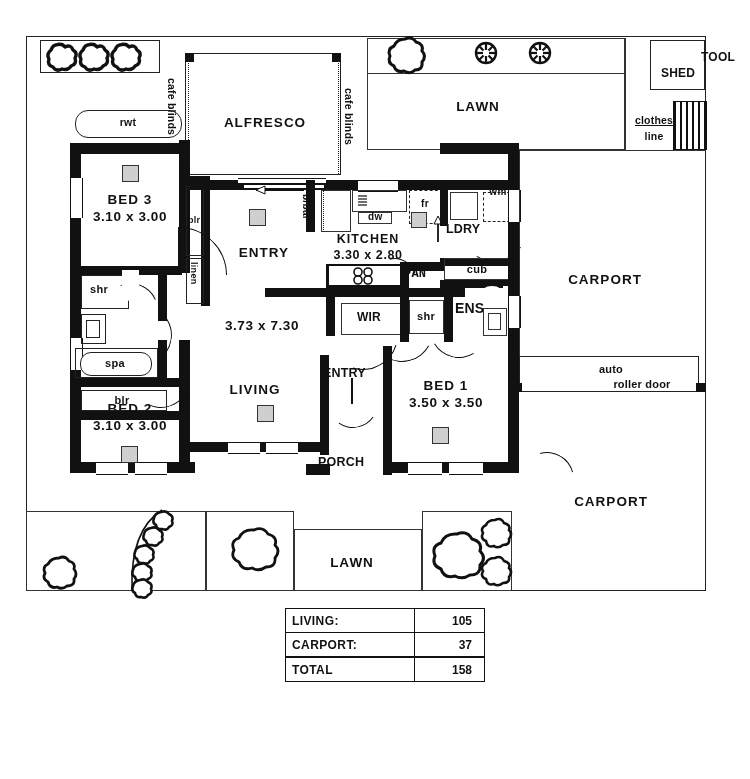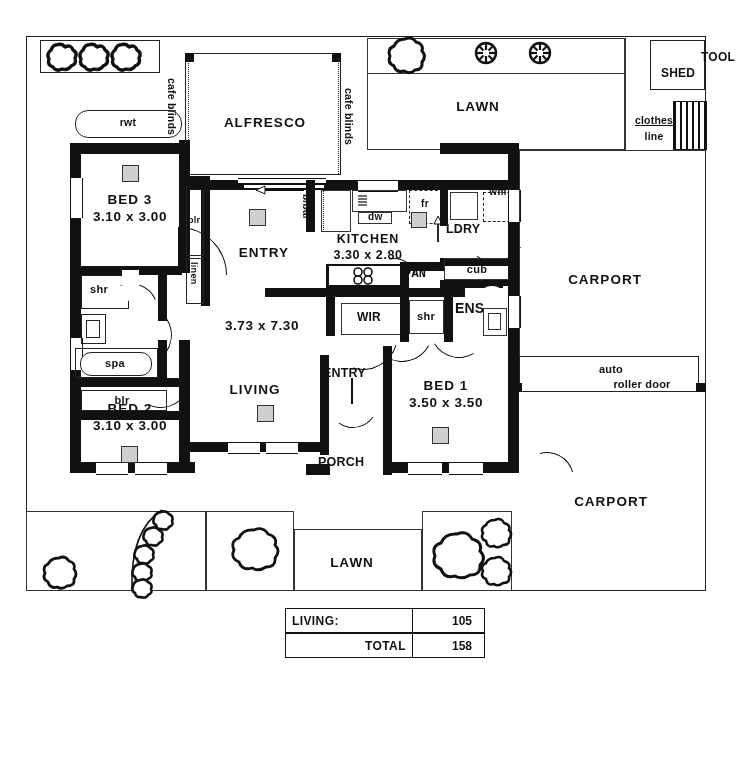--- a/index.html
+++ b/index.html
@@ -41,21 +41,21 @@
 
   
   #areas{position:absolute;left:285px;top:608px;width:200px;}
   #areas .hdr{display:flex;font-size:12px;font-weight:600;padding:0 0 3px 0;}
   #areas .hdr .a{width:136px;padding-left:13px;}
   #areas .hdr .b{width:64px;text-align:center;}
   #areas table{border-collapse:collapse;width:200px;border:1.6px solid #111;background:#fff;}
   #areas td{border:1.3px solid #111;font-size:12px;font-weight:600;padding:3px 6px;height:17px;}
   #areas td.k{width:136px;letter-spacing:.4px;margin-left:36px;}
   #areas td.v{width:64px;text-align:right;padding-right:12px;}
-  #areas tr.total td{border-top:2.4px solid #111;text-align:right;}
+  #areas tr.total td{border-top:2.4px solid #111;}
   .sup{font-size:8px;vertical-align:super;}
 
   svg.veg{position:absolute;overflow:visible;}
   svg.veg path,svg.veg circle,svg.veg line{fill:#fff;stroke:#111;}
 </style>
 </head>
 <body>
 
 <div id="stage">
 
@@ -350,20 +350,24 @@
     <path d="M17 2 q6 -3 9 3 q7 2 5 7 q4 4 0 9 q1 6 -6 6 q-5 4 -9 1 q-7 2 -8 -5 q-6 -2 -3 -8 q-3 -5 3 -8 q2 -5 9 -5z" stroke-width="2.6" fill="#fff"></path>
   </svg>
 
   <div id="areas">
     <table>
       <tbody>
         <tr>
           <td class="k">LIVING:</td>
           <td class="v">105</td>
         </tr>
+        <tr>
+          <td class="k">CARPORT:</td>
+          <td class="v">37</td>
+        </tr>
         <tr class="total">
           <td class="k">TOTAL</td>
           <td class="v">158</td>
         </tr>
       </tbody>
     </table>
   </div>
 
 </div>
 

